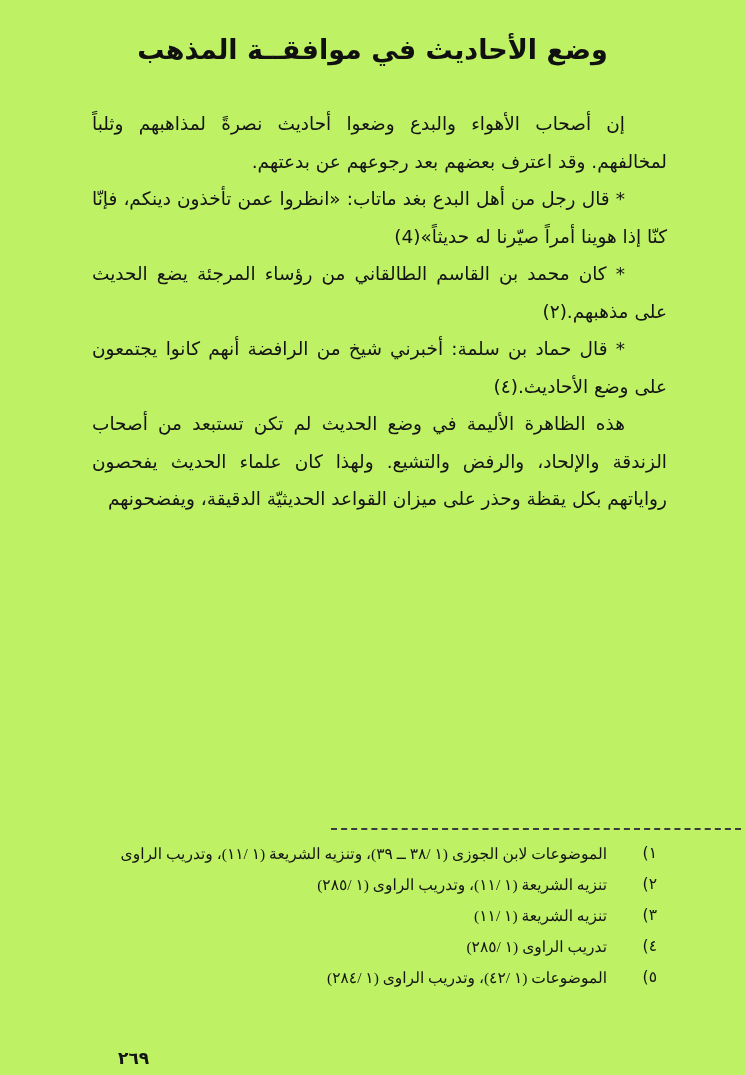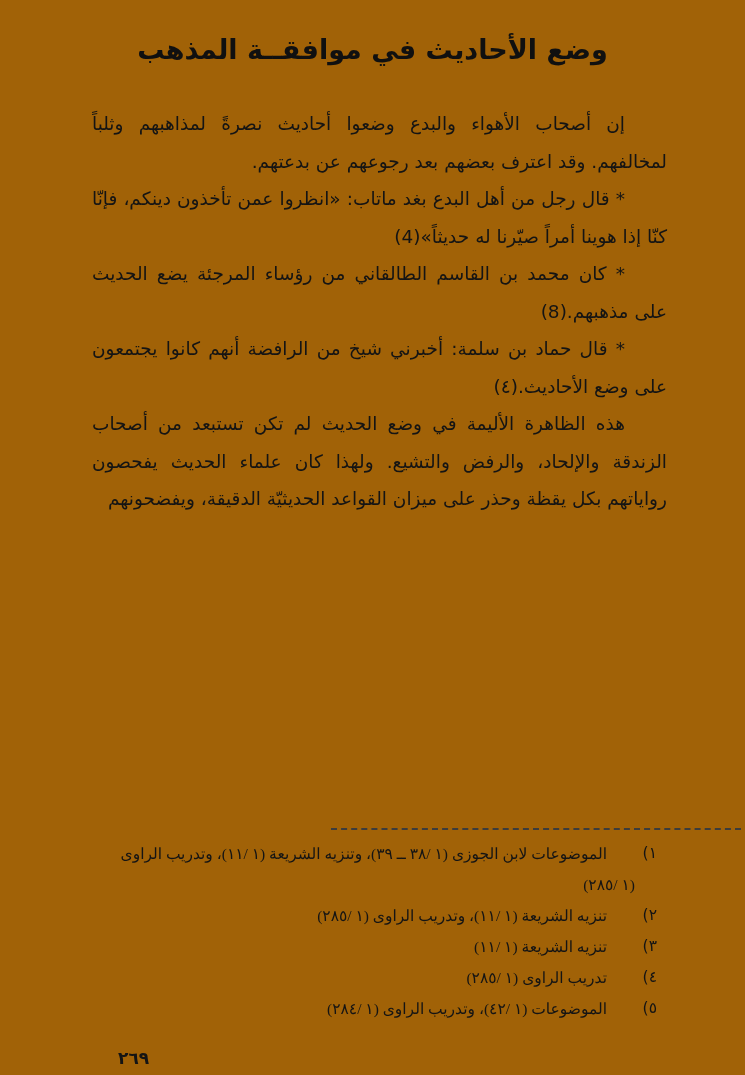--- a/index.html
+++ b/index.html
@@ -1,20 +1,20 @@
 <!DOCTYPE html>
 <html lang="ar" dir="rtl"><head>
 <meta charset="utf-8">
 <style>
   html,body{margin:0;padding:0;background:#e8e8e8;}
   .page{
     position:relative;
     width:745px;height:1075px;
     margin:0 auto;
-    background:#a16207;
+    background:#bef264;
     color:#141414;
     font-family:"DejaVu Sans",sans-serif;
     direction:rtl;
     overflow:hidden;
   }
   .title{
     margin:0;
     padding-top:34px;
     text-align:center;
     font-size:27px;
@@ -74,34 +74,33 @@
 </head>
 <body>
 
 <div class="page">
 
   <h1 class="title">وضع الأحاديث في موافقــة المذهب</h1>
 
   <div class="body-text">
     <p>إن أصحاب الأهواء والبدع وضعوا أحاديث نصرةً لمذاهبهم وثلباً لمخالفهم. وقد اعترف بعضهم بعد رجوعهم عن بدعتهم.</p>
     <p>* قال رجل من أهل البدع بغد ماتاب: «انظروا عمن تأخذون دينكم، فإنّا كنّا إذا هوينا أمراً صيّرنا له حديثاً»(4)</p>
-    <p>* كان محمد بن القاسم الطالقاني من رؤساء المرجئة يضع الحديث على مذهبهم.(8)</p>
+    <p>* كان محمد بن القاسم الطالقاني من رؤساء المرجئة يضع الحديث على مذهبهم.(٢)</p>
     <p>* قال حماد بن سلمة: أخبرني شيخ من الرافضة أنهم كانوا يجتمعون على وضع الأحاديث.(٤)</p>
     <p>هذه الظاهرة الأليمة في وضع الحديث لم تكن تستبعد من أصحاب الزندقة والإلحاد، والرفض والتشيع. ولهذا كان علماء الحديث يفحصون رواياتهم بكل يقظة وحذر على ميزان القواعد الحديثيّة الدقيقة، ويفضحونهم</p>
   </div>
 
   <div class="footnote-block">
     <div class="fn-sep"></div>
     <div class="footnotes">
 
       <div class="fn-row">
         <span class="fn-num">١)</span>
         <div class="fn-text">
           <span>الموضوعات لابن الجوزى (١ /٣٨ ــ ٣٩)، وتنزيه الشريعة (١ /١١)، وتدريب الراوى</span>
-          <div class="fn-cont">(١ /٢٨٥)</div>
         </div>
       </div>
 
       <div class="fn-row">
         <span class="fn-num">٢)</span>
         <div class="fn-text">تنزيه الشريعة (١ /١١)، وتدريب الراوى (١ /٢٨٥)</div>
       </div>
 
       <div class="fn-row">
         <span class="fn-num">٣)</span>

